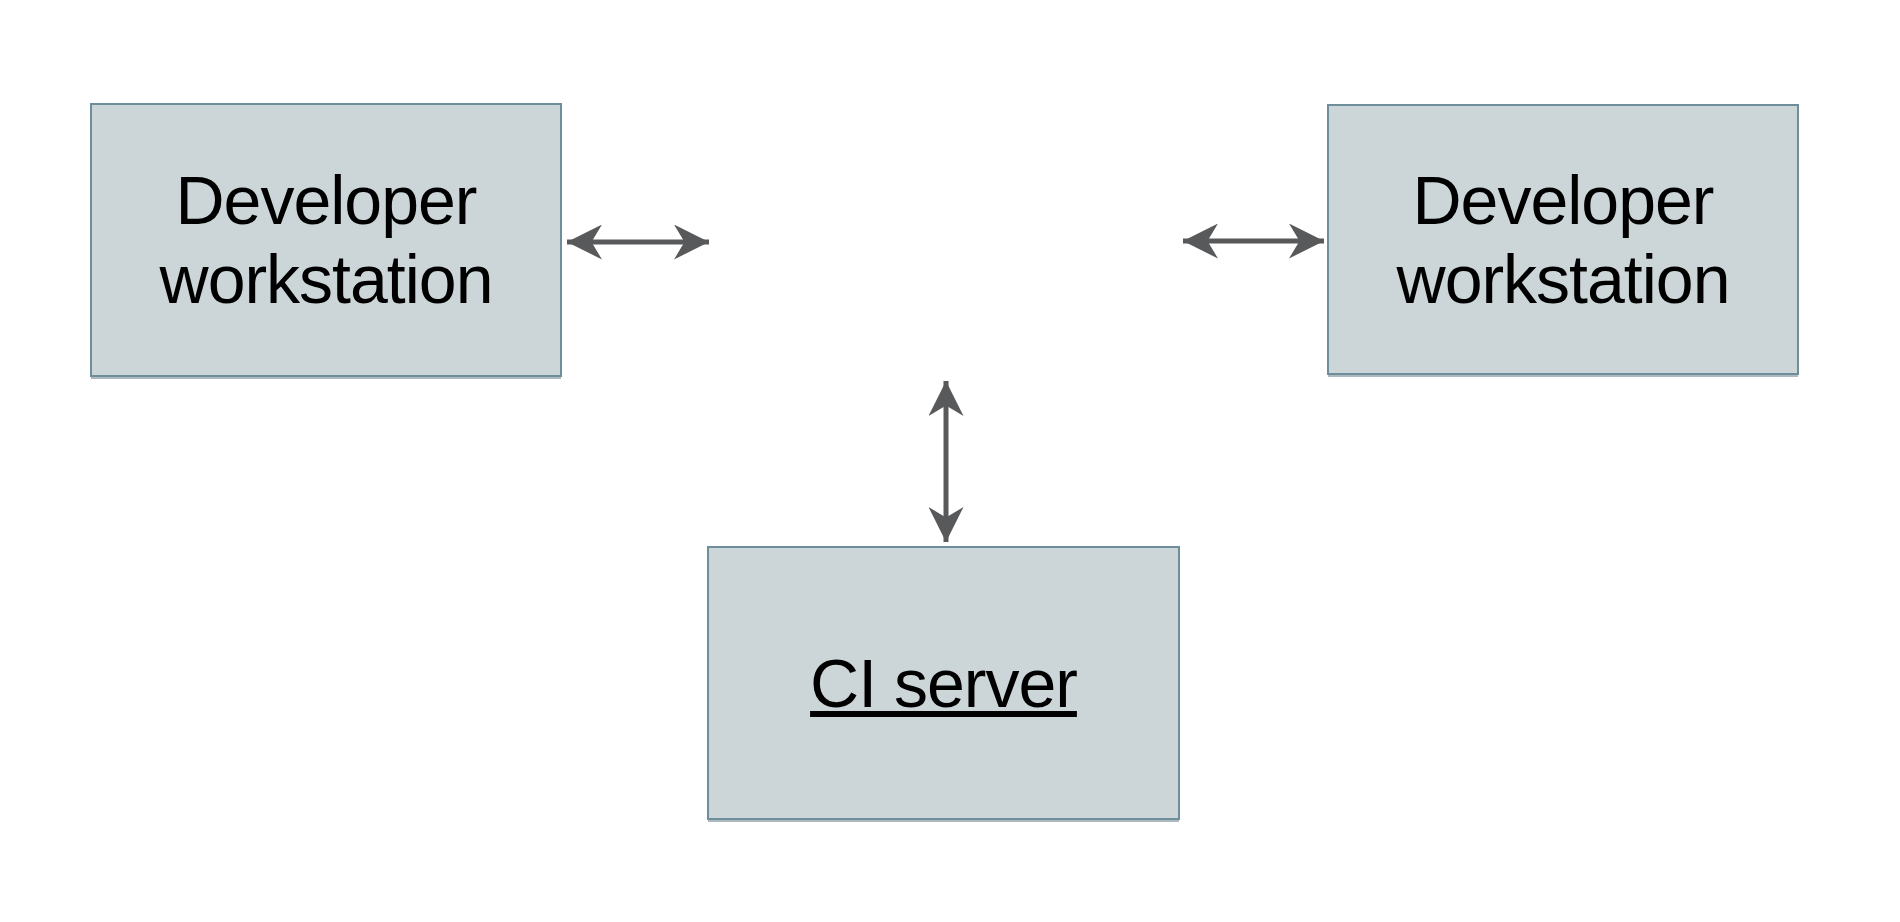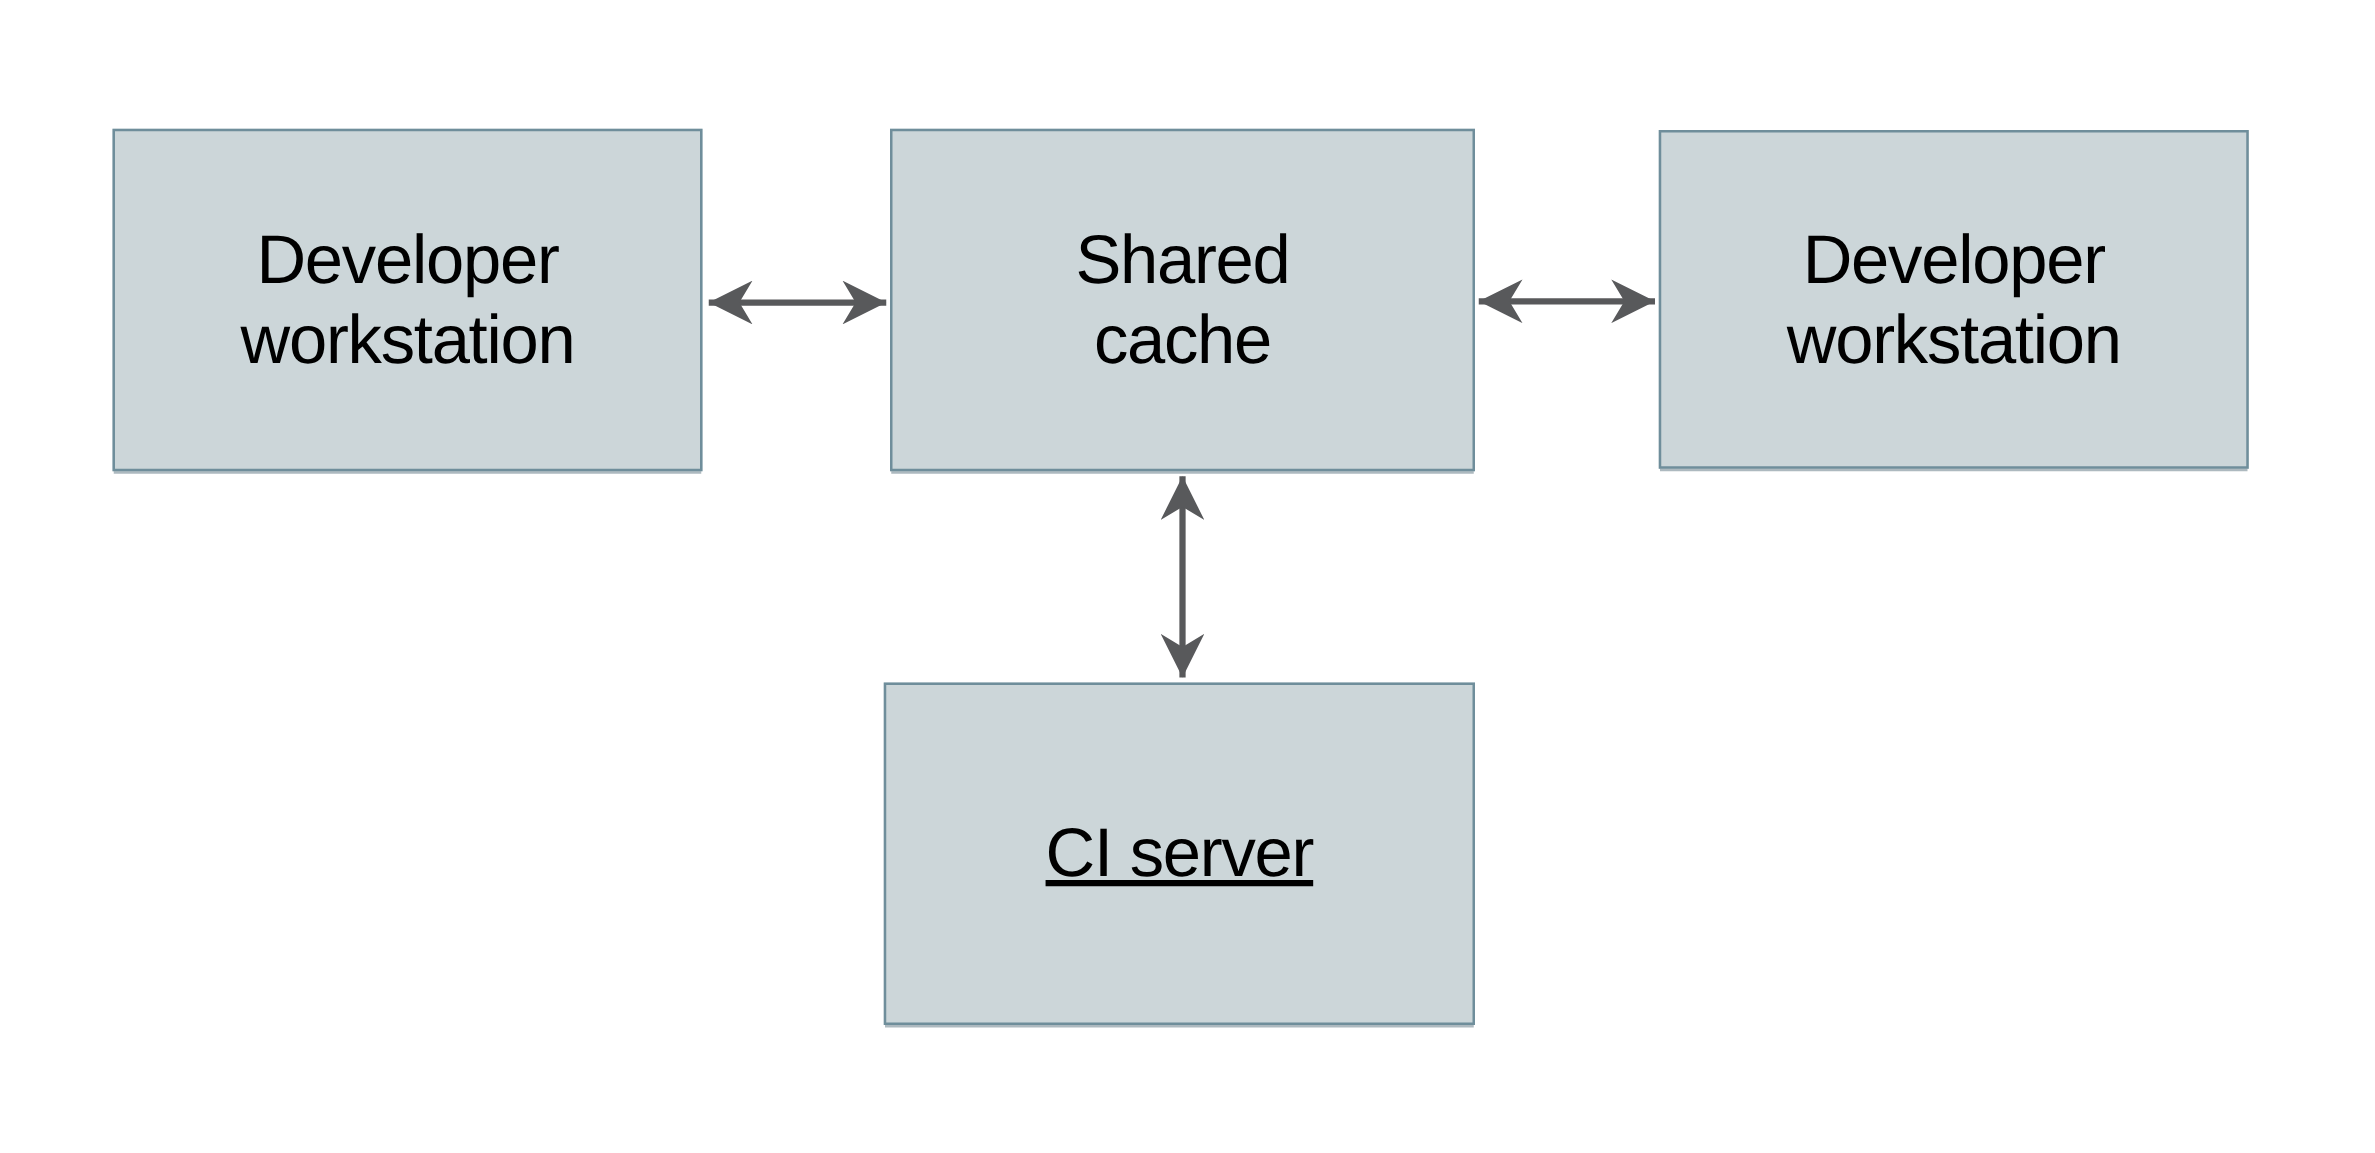--- a/index.html
+++ b/index.html
@@ -27,21 +27,21 @@
     box-shadow:0 3px 0 -1px rgba(73,100,114,.45);
     display:flex;
     align-items:center;
     justify-content:center;
     box-sizing:border-box;
   }
   .node-label{
     white-space:pre-line;
     text-align:center;
     color:var(--text);
-    font-size:55px;
+    font-size:68px;
     line-height:1.16;
     letter-spacing:-1px;
   }
   .node-left   {left:90px;  top:103px; width:472px; height:274px;}
   .node-center {left:712px; top:103px; width:468px; height:274px;}
   .node-right  {left:1327px;top:104px; width:472px; height:271px;}
   .node-bottom {left:707px; top:546px; width:473px; height:274px;text-decoration:underline;}
   .arrow-layer{
     position:absolute;left:0;top:0;width:1900px;height:922px;
     pointer-events:none;
@@ -57,24 +57,20 @@
 </head>
 <body>
 
 <div class="canvas">
 
   <div class="node node-left">
     <span class="node-label">Developer
 workstation</span>
   </div>
 
-  <div class="node node-center">
-    <span class="node-label">Shared
-cache</span>
-  </div>
 
   <div class="node node-right">
     <span class="node-label">Developer
 workstation</span>
   </div>
 
   <div class="node node-bottom">
     <span class="node-label">CI server</span>
   </div>
 

